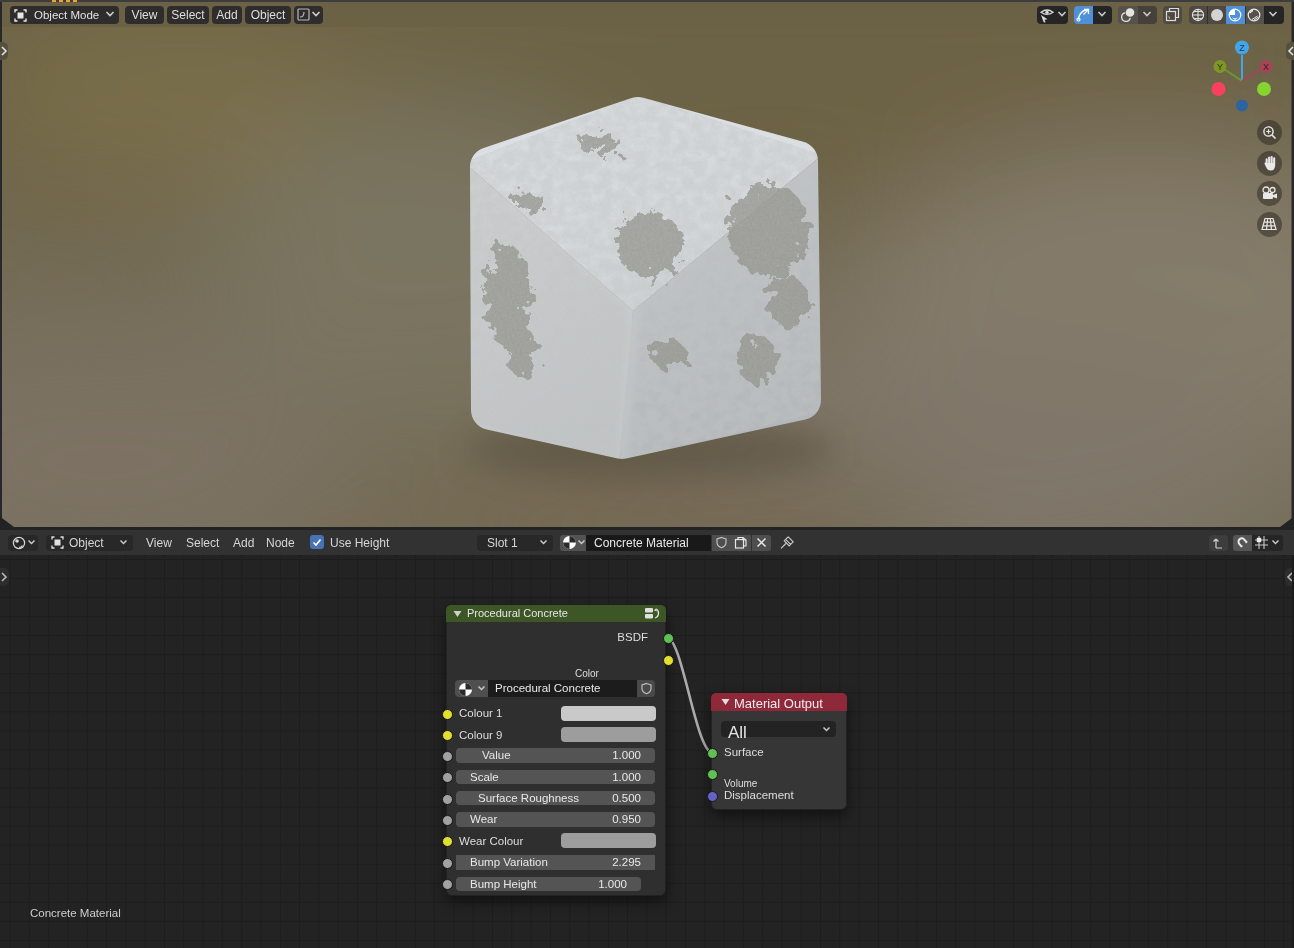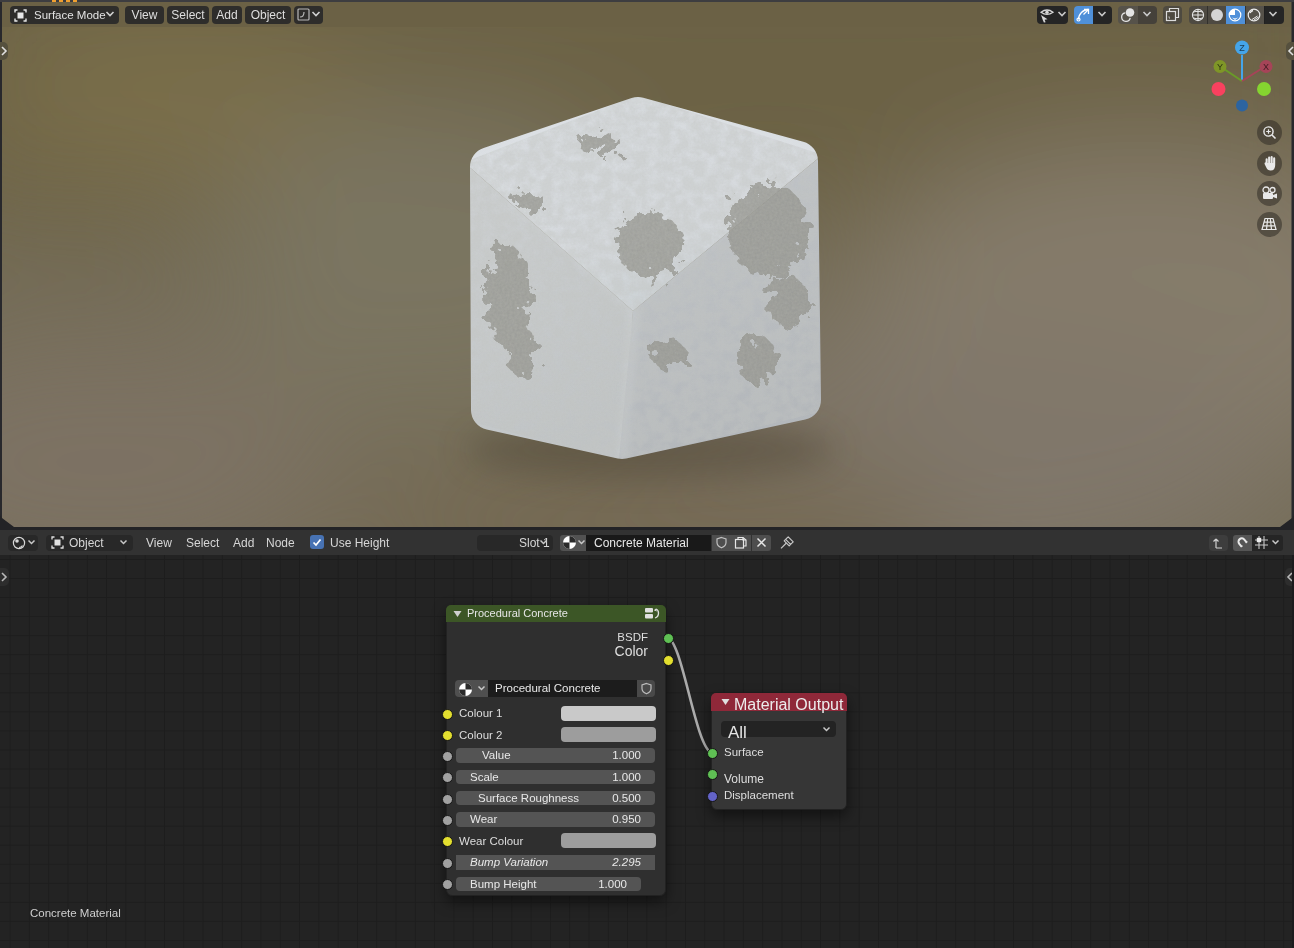--- a/index.html
+++ b/index.html
@@ -115,21 +115,21 @@
 
   <rect x="0" y="0" width="1294" height="25" fill="#6b6145"></rect>
   <rect x="0" y="0" width="2" height="525" fill="#28282c"></rect>
   <rect x="1291.5" y="0" width="2.5" height="525" fill="#28282c"></rect>
 
   <path d="M0,525 L0,512 Q0,514 2,516 L14,525 Z M1294,525 L1294,512 Q1294,514 1292,516 L1280,525 Z" fill="#232326"></path>
 </svg>
 
   
   <div class="btn" style="left:10px;top:3.5px;width:109px;height:18px;"></div>
-  <div class="abs" style="left:34px;top:6.5px;color:#e2e2e2;font-size:11.5px;">Surface Mode</div>
+  <div class="abs" style="left:34px;top:6.5px;color:#e2e2e2;font-size:11.5px;">Object Mode</div>
   <svg class="abs" style="left:14px;top:6.5px" width="13" height="13" viewBox="0 0 13 13">
     <rect x="3.5" y="3.5" width="6" height="6" fill="#e8e8e8"></rect>
     <path d="M1,3.5 V1 H3.5 M9.5,1 H12 V3.5 M12,9.5 V12 H9.5 M3.5,12 H1 V9.5" fill="none" stroke="#e8e8e8" stroke-width="1.4"></path>
   </svg>
   <svg class="abs" style="left:105px;top:8px" width="10" height="8" viewBox="0 0 10 8">
       <path d="M1.5,2 L5,5.5 L8.5,2" fill="none" stroke="#d0d0d0" stroke-width="1.6"></path>
     </svg>
 
   <div class="btn" style="left:125px;top:3.5px;width:39px;height:18px;">View</div>
   <div class="btn" style="left:167px;top:3.5px;width:42px;height:18px;">Select</div>
@@ -290,21 +290,21 @@
   <div class="abs" style="left:233px;top:4.5px;line-height:16px;">Add</div>
   <div class="abs" style="left:266px;top:4.5px;line-height:16px;">Node</div>
 
   <div class="abs" style="left:310px;top:5px;width:14px;height:14px;background:#4772b3;border-radius:3px;"></div>
   <svg class="abs" style="left:312px;top:8px" width="10" height="9" viewBox="0 0 10 9">
       <path d="M1.5,4.5 L4,7 L8.5,1.5" fill="none" stroke="#fff" stroke-width="1.7"></path>
     </svg>
   <div class="abs" style="left:330px;top:4.5px;line-height:16px;">Use Height</div>
 
   <div class="btn" style="left:477px;top:4.5px;width:76px;height:16px;background:#282828;"></div>
-  <div class="abs" style="left:487px;top:4.5px;line-height:16px;margin-left:32px;">Slot 1</div>
+  <div class="abs" style="left:487px;top:4.5px;line-height:16px;">Slot 1</div>
   <svg class="abs" style="left:539px;top:9px" width="9" height="7" viewBox="0 0 9 7">
       <path d="M1.5,1.5 L4.5,4.5 L7.5,1.5" fill="none" stroke="#c8c8c8" stroke-width="1.5"></path>
     </svg>
 
   <div class="btn" style="left:560px;top:4.5px;width:26px;height:16px;background:#525252;border-radius:3px 0 0 3px;"></div>
   <svg class="abs" style="left:562px;top:5px" width="15" height="15" viewBox="0 0 15 15">
     <circle cx="7.5" cy="7.5" r="6.5" fill="#ffffff"></circle>
     <path d="M7.5,1 A6.5,6.5 0 0 1 14,7.5 L7.5,7.5 Z" fill="#2a2a2a"></path>
     <path d="M7.5,14 A6.5,6.5 0 0 1 1,7.5 L7.5,7.5 Z" fill="#2a2a2a"></path>
   </svg>
@@ -380,41 +380,41 @@
     </svg>
   <div class="abs" style="left:467px;top:52px;color:#e6e6e6;font-size:11px;">Procedural Concrete</div>
   <svg class="abs" style="left:644px;top:52px" width="16" height="13" viewBox="0 0 16 13">
     <rect x="1" y="1" width="8" height="4.5" rx="1" fill="#e0e0e0"></rect>
     <rect x="1" y="7" width="8" height="4.5" rx="1" fill="#e0e0e0"></rect>
     <path d="M11,11 Q14.5,10 14.5,6 Q14.5,3 12,2" fill="none" stroke="#e0e0e0" stroke-width="1.3"></path>
     <path d="M12.8,4.5 L12,1.5 L9.8,3.2" fill="#e0e0e0"></path>
   </svg>
 
   <div class="abs" style="left:575px;top:76px;width:73px;height:12px;color:#dedede;font-size:11.5px;text-align:right;">BSDF</div>
-  <div class="abs" style="left:575px;top:88px;width:73px;height:12px;color:#dedede;font-size:14px;text-align:right;">Color</div>
+  <div class="abs" style="left:575px;top:113px;width:73px;height:12px;color:#dedede;font-size:10px;">Color</div>
 
   <div class="abs" style="left:455px;top:125px;width:33px;height:17px;background:#4f4f4f;border-radius:4px 0 0 4px;"></div>
   <svg class="abs" style="left:458px;top:126.5px" width="15" height="15" viewBox="0 0 15 15">
     <circle cx="7.5" cy="7.5" r="6.5" fill="#ffffff"></circle>
     <path d="M7.5,1 A6.5,6.5 0 0 1 14,7.5 L7.5,7.5 Z" fill="#2a2a2a"></path>
     <path d="M7.5,14 A6.5,6.5 0 0 1 1,7.5 L7.5,7.5 Z" fill="#2a2a2a"></path>
   </svg>
   <svg class="abs" style="left:477px;top:130px" width="9" height="7" viewBox="0 0 9 7">
       <path d="M1.5,1.5 L4.5,4.5 L7.5,1.5" fill="none" stroke="#c8c8c8" stroke-width="1.5"></path>
     </svg>
   <div class="abs" style="left:488px;top:125px;width:149px;height:17px;background:#1c1c1c;"></div>
   <div class="abs" style="left:495px;top:127px;color:#e8e8e8;font-size:11.5px;">Procedural Concrete</div>
   <div class="abs" style="left:637px;top:125px;width:18px;height:17px;background:#494949;border-radius:0 4px 4px 0;"></div>
   <svg class="abs" style="left:640px;top:127px" width="13" height="13" viewBox="0 0 13 13">
     <path d="M6.5,1.5 L11,3 V6.5 Q11,10 6.5,11.8 Q2,10 2,6.5 V3 Z" fill="none" stroke="#bdbdbd" stroke-width="1.2"></path>
   </svg>
 
   <div class="abs" style="left:459px;top:152px;color:#dedede;font-size:11.5px;">Colour 1</div>
   <div class="abs" style="left:561px;top:150.5px;width:95px;height:15px;background:#c9c9c9;border-radius:4px;"></div>
-  <div class="abs" style="left:459px;top:173.5px;color:#dedede;font-size:11.5px;">Colour 2</div>
+  <div class="abs" style="left:459px;top:173.5px;color:#dedede;font-size:11.5px;">Colour 9</div>
   <div class="abs" style="left:561px;top:172px;width:95px;height:15px;background:#9d9d9d;border-radius:4px;"></div>
 
   <div class="abs" style="left:456px;top:193px;width:199px;height:14.5px;background:#545454;border-radius:4px;color:#e8e8e8;font-size:11.5px;">
     <span class="abs" style="left:14px;top:1px;margin-left:12px;">Value</span>
       <span class="abs" style="right:14px;top:1px;">1.000</span>
     </div>
   <div class="abs" style="left:456px;top:214.6px;width:199px;height:14.5px;background:#545454;border-radius:4px;color:#e8e8e8;font-size:11.5px;">
     <span class="abs" style="left:14px;top:1px;">Scale</span>
       <span class="abs" style="right:14px;top:1px;">1.000</span>
     </div>
@@ -423,42 +423,42 @@
       <span class="abs" style="right:14px;top:1px;">0.500</span>
     </div>
   <div class="abs" style="left:456px;top:257.4px;width:199px;height:14.5px;background:#545454;border-radius:4px;color:#e8e8e8;font-size:11.5px;">
     <span class="abs" style="left:14px;top:1px;text-align:right;">Wear</span>
       <span class="abs" style="right:14px;top:1px;">0.950</span>
     </div>
 
   <div class="abs" style="left:459px;top:280px;color:#dedede;font-size:11.5px;">Wear Colour</div>
   <div class="abs" style="left:561px;top:278.4px;width:95px;height:15px;background:#9d9d9d;border-radius:4px;"></div>
 
-  <div class="abs" style="left:456px;top:300.1px;width:199px;height:15px;background:#545454;border-radius:0;color:#e8e8e8;font-size:11.5px;font-style:italic;">
+  <div class="abs" style="left:456px;top:300.1px;width:199px;height:15px;background:#545454;border-radius:0;color:#e8e8e8;font-size:11.5px;">
     <span class="abs" style="left:14px;top:1px;">Bump Variation</span>
       <span class="abs" style="right:14px;top:1px;">2.295</span>
     </div>
   <div class="abs" style="left:456px;top:321.8px;width:185px;height:14.5px;background:#545454;border-radius:4px;color:#e8e8e8;font-size:11.5px;">
     <span class="abs" style="left:14px;top:1px;">Bump Height</span>
       <span class="abs" style="right:14px;top:1px;">1.000</span>
     </div>
 
   <div class="abs" style="left:711px;top:138px;width:136px;height:117px;border-radius:6px;background:#363636;box-shadow:0 6px 14px rgba(0,0,0,0.5);border:1px solid #222;box-sizing:border-box;"></div>
   <div class="abs" style="left:711px;top:138px;width:136px;height:18px;border-radius:5px 5px 0 0;background:#8f2839;"></div>
   <svg class="abs" style="left:721px;top:143px" width="9" height="8" viewBox="0 0 9 8">
       <path d="M0.5,1 H8.5 L4.5,7 Z" fill="#e0e0e0"></path>
     </svg>
-  <div class="abs" style="left:734px;top:140.5px;color:#ececec;font-size:16px;">Material Output</div>
+  <div class="abs" style="left:734px;top:140.5px;color:#ececec;font-size:13px;">Material Output</div>
   <div class="abs" style="left:721px;top:166px;width:115px;height:16px;background:#232323;border-radius:4px;"></div>
   <div class="abs" style="left:728px;top:168px;color:#e4e4e4;font-size:17px;">All</div>
   <svg class="abs" style="left:822px;top:171px" width="9" height="7" viewBox="0 0 9 7">
       <path d="M1.5,1.5 L4.5,4.5 L7.5,1.5" fill="none" stroke="#c8c8c8" stroke-width="1.5"></path>
     </svg>
   <div class="abs" style="left:724px;top:191px;color:#dedede;font-size:11.5px;">Surface</div>
-  <div class="abs" style="left:724px;top:217px;color:#dedede;font-size:12px;">Volume</div>
+  <div class="abs" style="left:724px;top:223px;color:#dedede;font-size:10px;">Volume</div>
   <div class="abs" style="left:724px;top:234px;color:#dedede;font-size:11.5px;">Displacement</div>
 
   <div class="abs" style="left:662.5px;top:78px;width:9px;height:9px;border-radius:50%;background:#5fc054;border:1px solid #161616;"></div>
   <div class="abs" style="left:662.5px;top:100px;width:9px;height:9px;border-radius:50%;background:#e3df2f;border:1px solid #161616;"></div>
   <div class="abs" style="left:441.5px;top:153.5px;width:9px;height:9px;border-radius:50%;background:#e3df2f;border:1px solid #161616;"></div>
   <div class="abs" style="left:441.5px;top:175px;width:9px;height:9px;border-radius:50%;background:#e3df2f;border:1px solid #161616;"></div>
   <div class="abs" style="left:441.5px;top:196px;width:9px;height:9px;border-radius:50%;background:#a1a1a1;border:1px solid #161616;"></div>
   <div class="abs" style="left:441.5px;top:217.3px;width:9px;height:9px;border-radius:50%;background:#a1a1a1;border:1px solid #161616;"></div>
   <div class="abs" style="left:441.5px;top:238.6px;width:9px;height:9px;border-radius:50%;background:#a1a1a1;border:1px solid #161616;"></div>
   <div class="abs" style="left:441.5px;top:259.9px;width:9px;height:9px;border-radius:50%;background:#a1a1a1;border:1px solid #161616;"></div>

